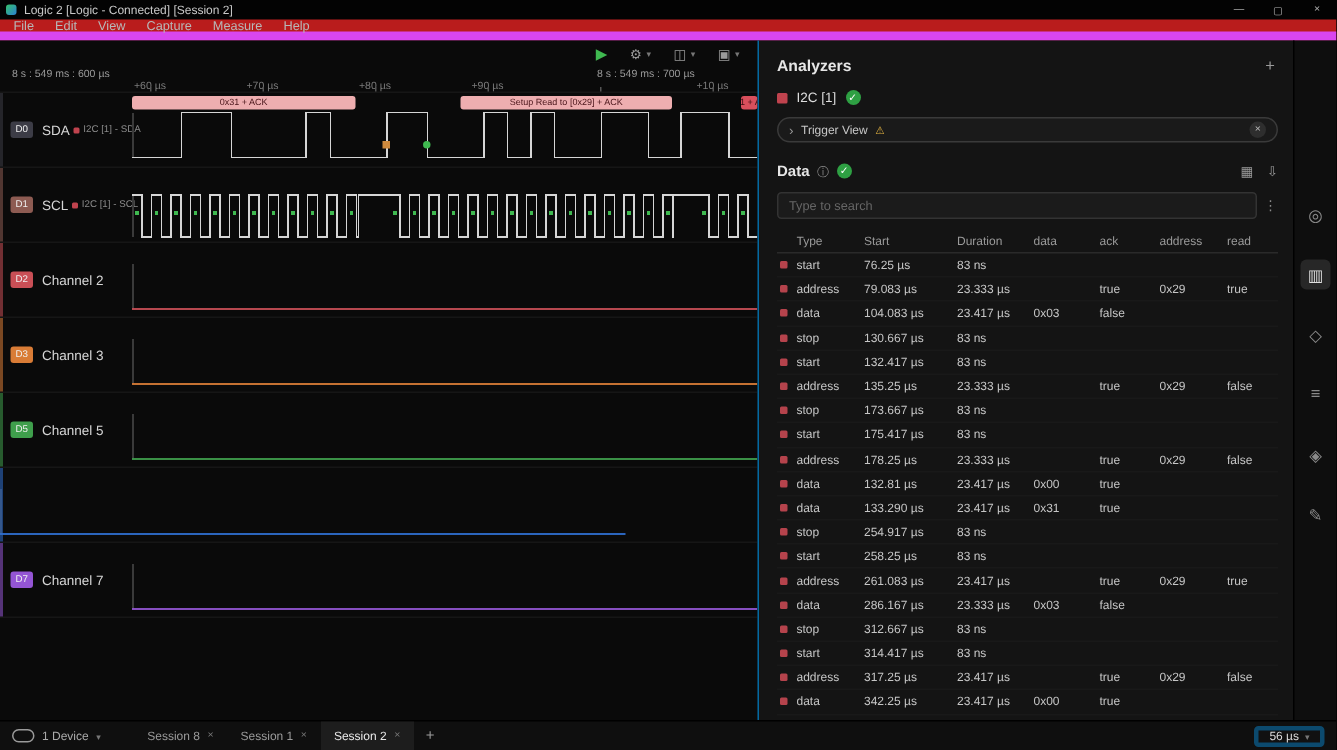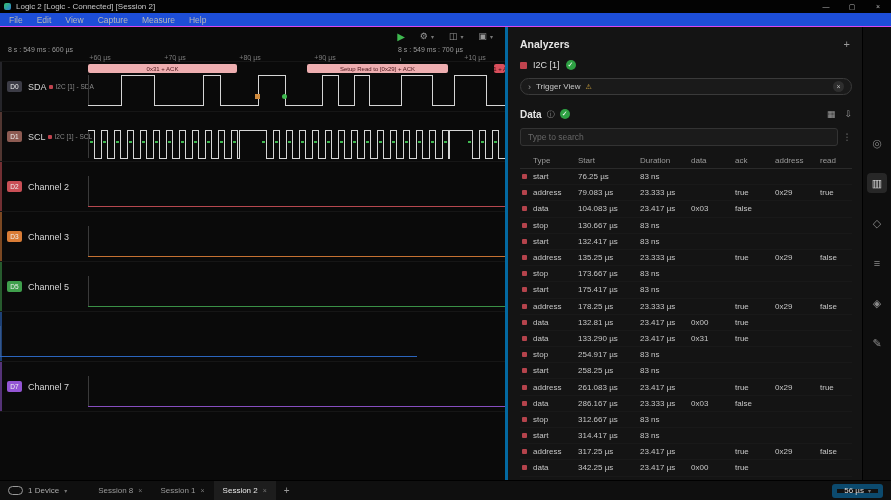--- a/index.html
+++ b/index.html
@@ -8,21 +8,21 @@
   .app{width:891px;height:500px;display:flex;flex-direction:column;background:#0b0b0b;color:#ccc}
 
   
   .titlebar{height:13px;background:#030303;display:flex;align-items:center;font-size:8px;color:#c8c8c8;flex:0 0 auto}
   .app-icon{width:7px;height:7px;border-radius:2px;margin:0 5px 0 4px;background:linear-gradient(135deg,#35c26a,#2b7fd4)}
   .title-text{white-space:nowrap}
   .win-controls{margin-left:auto;display:flex;height:100%}
   .win-btn{width:26px;display:flex;align-items:center;justify-content:center;font-size:7px;color:#b5b5b5}
 
   
-  .menubar{height:14px;background:#1d4ed8;display:flex;align-items:center;font-size:8.5px;color:#b8b8b8;padding-left:2px;border-bottom:1px solid #d946ef;flex:0 0 auto}
+  .menubar{height:14px;background:#b91c1c;display:flex;align-items:center;font-size:8.5px;color:#b8b8b8;padding-left:2px;border-bottom:6px solid #d946ef;flex:0 0 auto}
   .menu-item{padding:0 7px}
 
   .content{flex:1;display:flex;min-height:0}
 
   
   .capture{width:505px;flex:0 0 auto;background:#0a0a0a;display:flex;flex-direction:column}
   .toolbar{height:18px;display:flex;justify-content:flex-end;align-items:center;gap:15px;padding-right:12px}
   .tb-btn{display:flex;align-items:center;gap:3px;color:#9a9a9a;font-size:9px}
   .tb-glyph.play{color:#3fb950;font-size:10px}
   .tb-caret{font-size:6px;color:#777}
@@ -37,21 +37,21 @@
   .ch-badge{min-width:15px;height:11px;border-radius:2px;font-size:6.5px;display:inline-flex;align-items:center;justify-content:center;color:#f0f0f0;padding:0 2px}
   .ch-text{display:flex;flex-direction:row;gap:2px}
   .ch-name{font-size:9px;color:#d6d6d6;white-space:nowrap}
   .ch-sub{font-size:6.5px;color:#8a8a8a;display:flex;align-items:center;gap:3px;white-space:nowrap}
   .sub-sq{width:4px;height:4px;background:#c0434e;display:inline-block;border-radius:1px}
   .wave{display:block}
   .annotation{position:absolute;top:2px;height:9px;border-radius:2px;font-size:6px;display:flex;align-items:center;justify-content:center;overflow:hidden;white-space:nowrap;z-index:3}
   .marker{position:absolute;width:5px;height:5px;z-index:4}
 
   
-  .side{width:357px;flex:0 0 auto;background:#141414;border-left:3px solid #0369a1;padding:8px 10px 0 12px;display:flex;flex-direction:column;position:relative}
+  .side{width:357px;flex:0 0 auto;background:#141414;border-left:1px solid #0369a1;padding:8px 10px 0 12px;display:flex;flex-direction:column;position:relative}
   .panel-header{display:flex;align-items:center;height:18px}
   .panel-title{font-size:10.5px;font-weight:bold;color:#e6e6e6}
   .add-btn{margin-left:auto;color:#9a9a9a;font-size:11px;padding:0 2px}
   .analyzer-item{display:flex;align-items:center;gap:6px;height:20px;margin-top:2px;font-size:9px;color:#dedede}
   .an-sq{width:7px;height:7px;border-radius:1px;background:#c0434e}
   .check{width:10px;height:10px;border-radius:50%;background:#2ea043;color:#fff;font-size:7px;display:inline-flex;align-items:center;justify-content:center;flex:0 0 auto}
   .trigger-box{height:17px;border:1px solid #3a3a3a;border-radius:9px;background:#1a1a1a;display:flex;align-items:center;padding:0 7px;gap:5px;margin-top:3px;font-size:8px;color:#c8c8c8}
   .trig-chevron{color:#999;font-size:9px}
   .warn{color:#e3b341;font-size:7px}
   .trig-close{margin-left:auto;width:11px;height:11px;border-radius:50%;background:#2e2e2e;color:#bbb;font-size:7px;display:flex;align-items:center;justify-content:center}
@@ -78,21 +78,21 @@
   
   .statusbar{height:20px;background:#0f0f0f;border-top:1px solid #000;display:flex;align-items:center;font-size:8px;color:#aaa;flex:0 0 auto;padding:0 8px}
   .device{display:flex;align-items:center;gap:5px;margin-right:22px}
   .device-oval{width:15px;height:9px;border:1px solid #9a9a9a;border-radius:5px}
   .dev-caret,.zoom-caret{font-size:6px;color:#777}
   .session-tabs{display:flex;align-items:stretch;height:100%}
   .session-tab{display:flex;align-items:center;gap:5px;padding:0 9px;color:#9a9a9a}
   .session-tab.active{background:#1d1d1d;color:#e8e8e8}
   .tab-close{font-size:7px;color:#777}
   .add-tab{padding:0 8px;display:flex;align-items:center;color:#9a9a9a;font-size:10px}
-  .zoom-box{margin-left:auto;display:flex;align-items:center;gap:4px;border:5px solid #0c4a6e;border-radius:3px;height:14px;padding:0 7px;color:#dcdcdc;background:#111}
+  .zoom-box{margin-left:auto;display:flex;align-items:center;gap:4px;border:3px solid #0c4a6e;border-radius:3px;height:14px;padding:0 7px;color:#dcdcdc;background:#111}
 </style>
 </head>
 <body>
 
 <div class="app">
 
   <div class="titlebar">
     <div class="app-icon"></div>
     <span class="title-text">Logic 2 [Logic - Connected] [Session 2]</span>
     <div class="win-controls">

